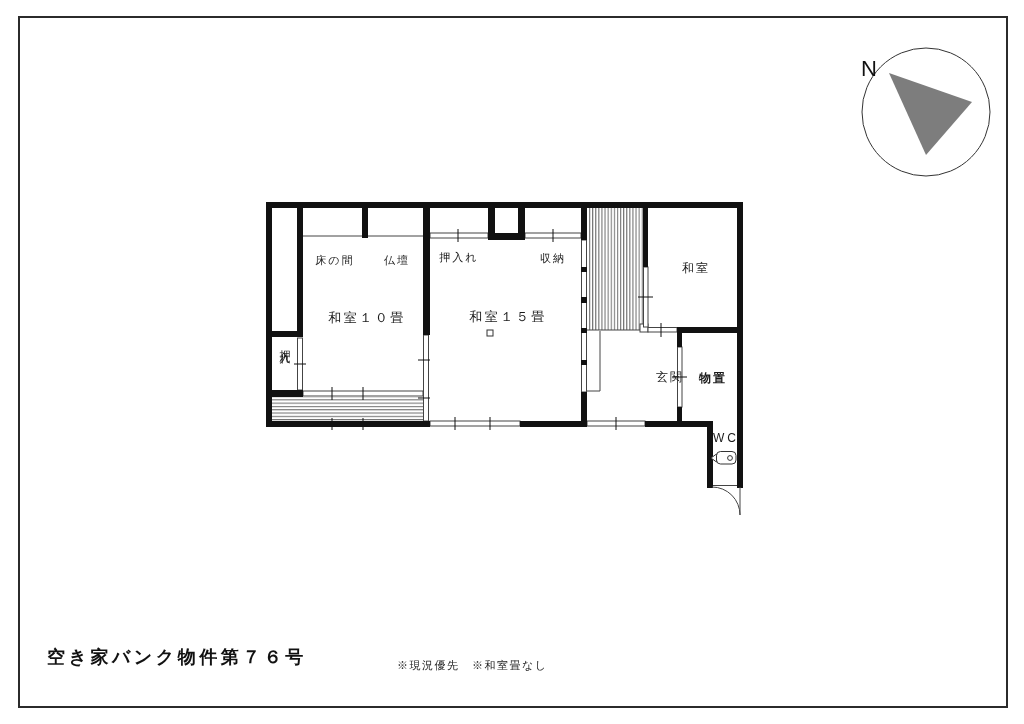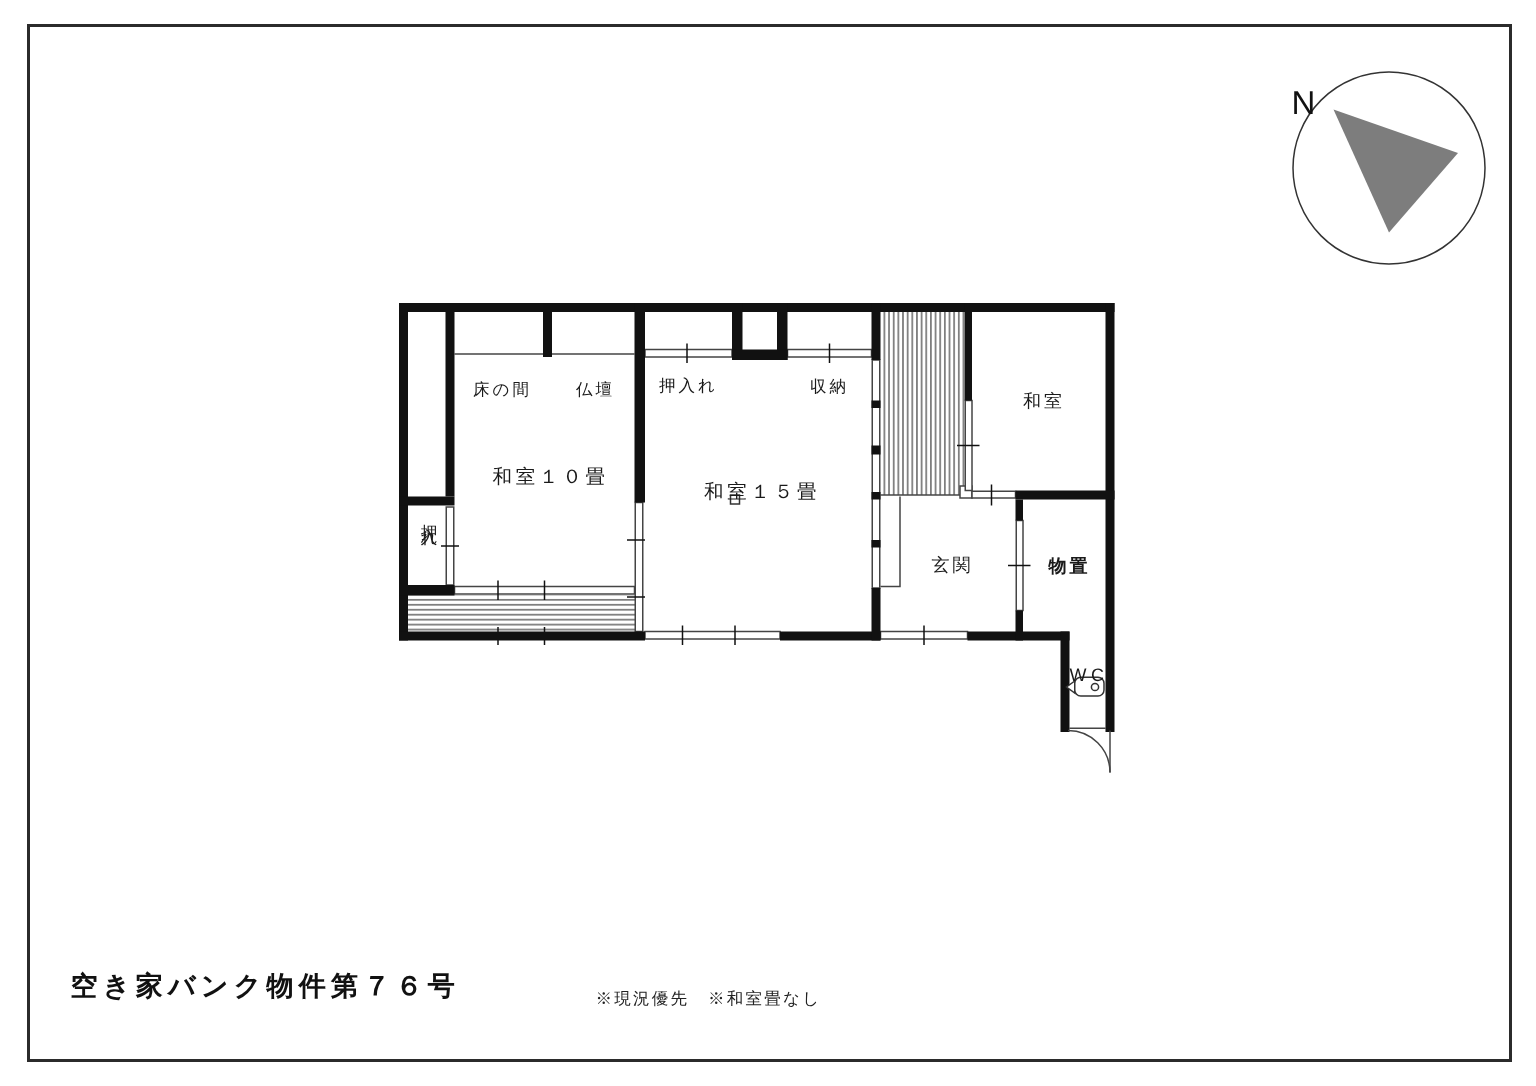--- a/index.html
+++ b/index.html
@@ -142,22 +142,22 @@
     <polygon points="889,73 972,102 926,155" fill="#7d7d7d"></polygon>
     <text x="869" y="76" text-anchor="middle" font-size="22" font-weight="500" fill="#111">N</text>
   </g>
 </svg>
 
 <div class="lbl lbl-sm" style="left:335px; top:222px;">床の間</div>
 <div class="lbl lbl-sm" style="left:397px; top:222px;">仏壇</div>
 <div class="lbl lbl-sm" style="left:459px; top:219px;">押入れ</div>
 <div class="lbl lbl-sm" style="left:553px; top:220px;">収納</div>
 <div class="lbl lbl-room" style="left:367px; top:318px;">和室１０畳</div>
-<div class="lbl lbl-room" style="left:508px; top:328px;text-align:center;">和室１５畳</div>
+<div class="lbl lbl-room" style="left:508px; top:317px;text-align:center;">和室１５畳</div>
 <div class="lbl lbl-md" style="left:696px; top:268px;">和室</div>
-<div class="lbl lbl-md" style="left:635px; top:377px;text-align:center;">玄関</div>
+<div class="lbl lbl-md" style="left:670px; top:377px;text-align:center;">玄関</div>
 <div class="lbl lbl-md" style="left:713px; top:378px;font-weight:bold;">物置</div>
-<div class="lbl lbl-md" style="left:726px; top:438px; letter-spacing:3px;margin-top:12px;">WC</div>
+<div class="lbl lbl-md" style="left:726px; top:438px; letter-spacing:3px;">WC</div>
 <div class="lbl-vert" style="left:277px; top:341px; height:46px;">押入れ</div>
 
 <div class="title">空き家バンク物件第７６号</div>
 <div class="note note-1">※現況優先</div>
 <div class="note note-2">※和室畳なし</div>
 
 </body></html>

